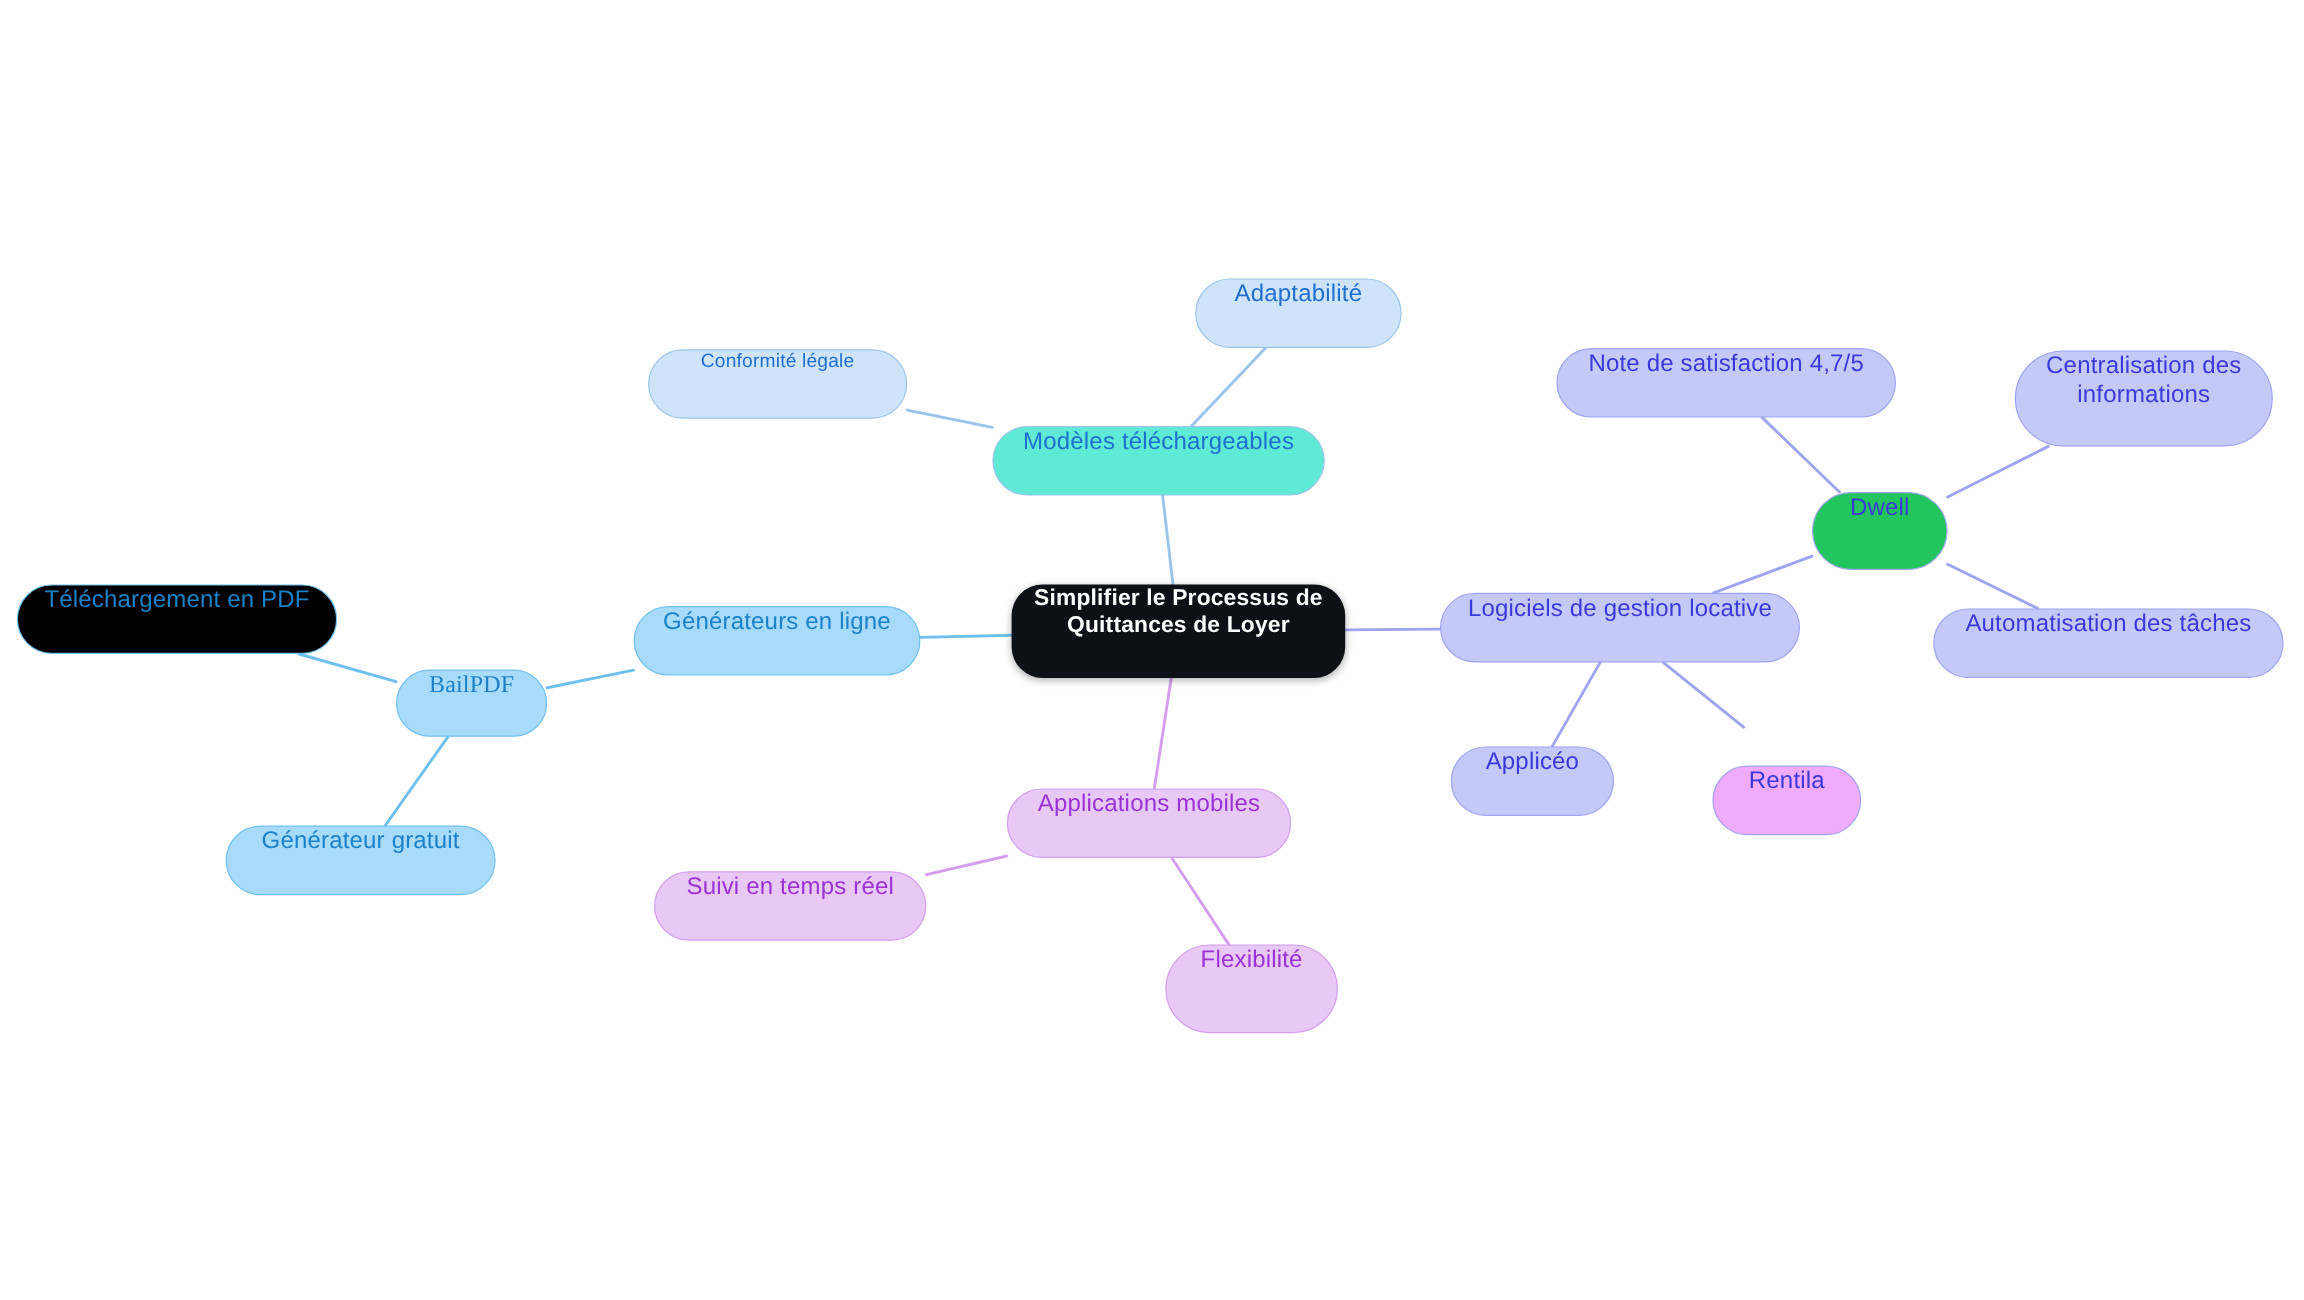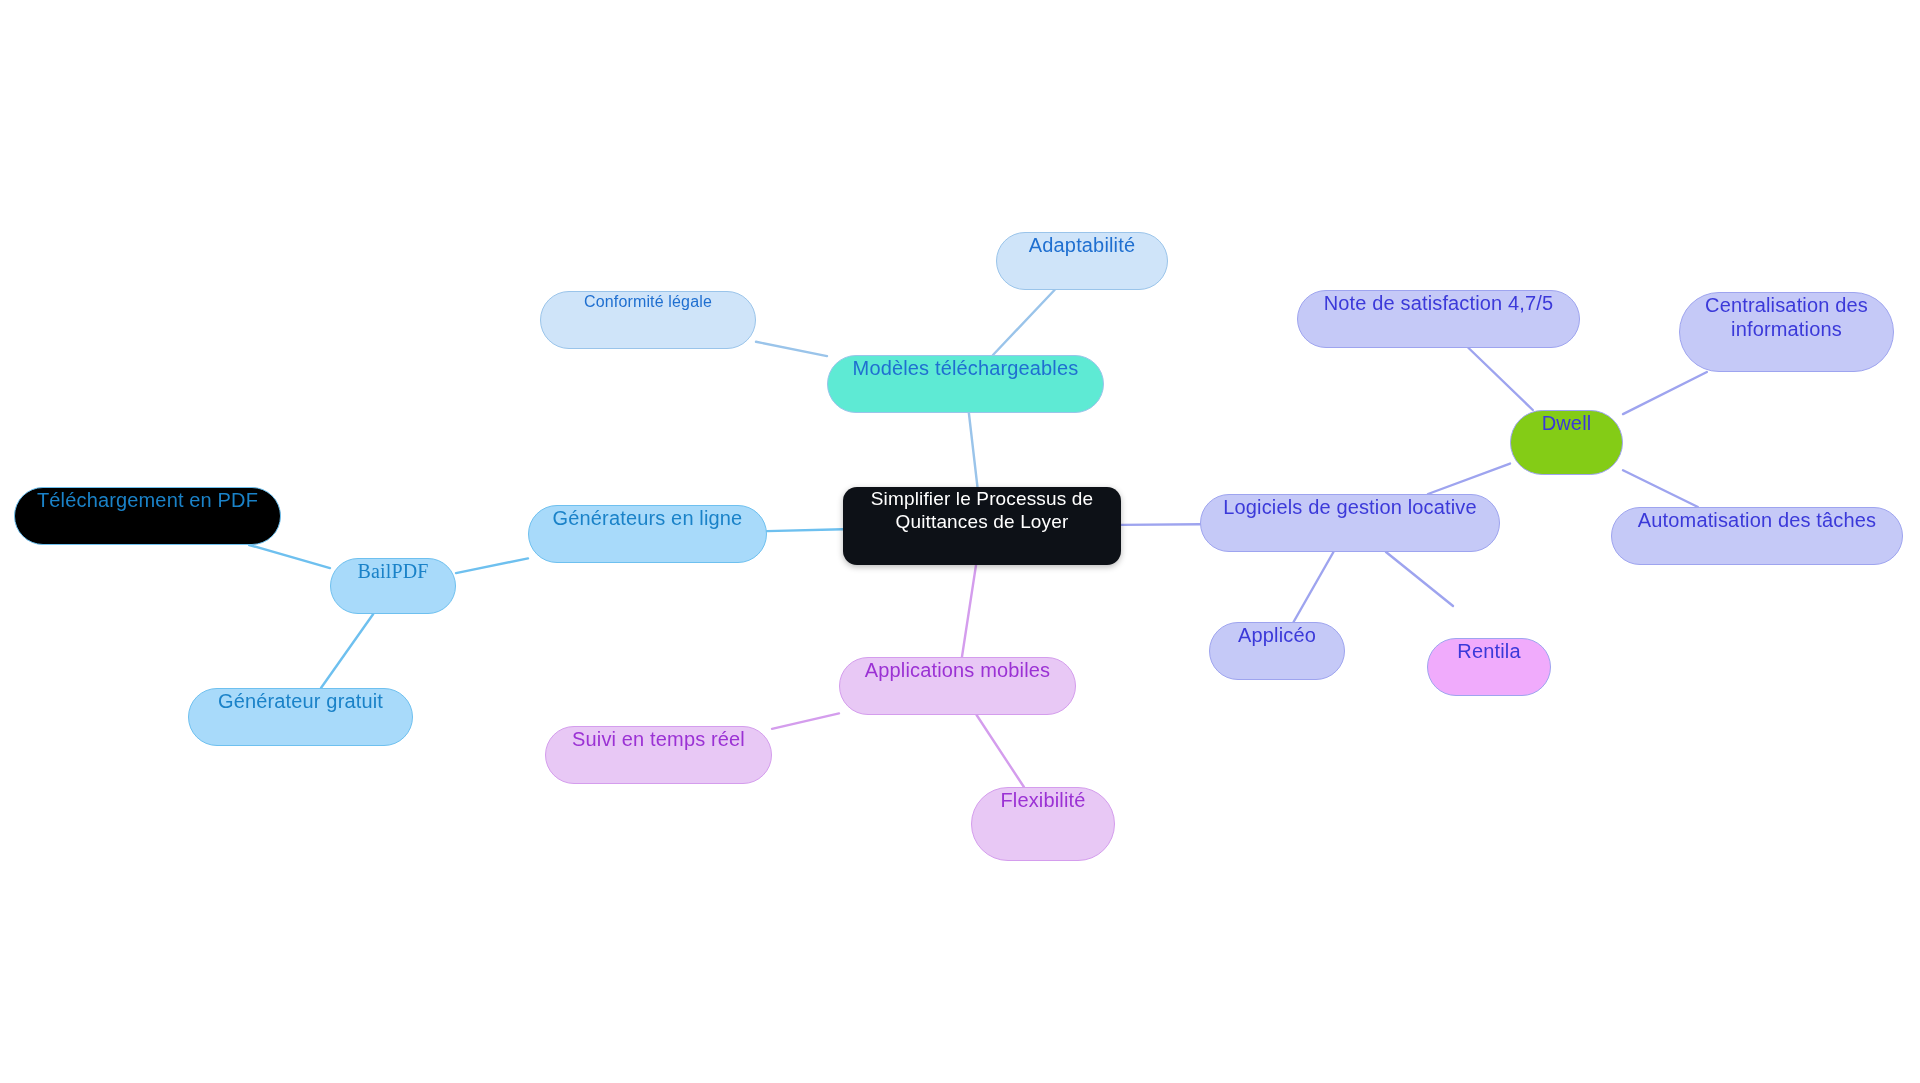--- a/index.html
+++ b/index.html
@@ -34,23 +34,24 @@
     text-align: center;
     border-style: solid;
     border-width: 1.5px;
     border-radius: 999px;
     line-height: 1.22;
     white-space: pre-line;
     padding: 0 14px;
     letter-spacing: 0.15px;
   }
   .node.root {
-    border-radius: 14px;
+    border-radius: 26px;
     border-width: 0;
     box-shadow: 0 2px 6px rgba(0,0,0,0.28);
+    font-weight: bold;
   }
 </style>
 </head>
 <body>
 
 <div id="mindmap-root">
   <svg id="edge-layer" viewBox="0 0 1920 1083" preserveAspectRatio="none">
       <line x1="843" y1="529.3243647234679" x2="767" y2="531.1420029895366" stroke="#6ec0ef" stroke-width="2.4" stroke-linecap="round"></line>
       <line x1="528" y1="558.4165029469548" x2="456" y2="573.1277013752456" stroke="#6ec0ef" stroke-width="2.4" stroke-linecap="round"></line>
       <line x1="330" y1="568.0366598778004" x2="249.20714285714286" y2="545" stroke="#6ec0ef" stroke-width="2.4" stroke-linecap="round"></line>
@@ -73,21 +74,21 @@
       <div class="node root" style="left: 843px; top: 487px; width: 278px; height: 78px; font-size: 19px; background: rgb(13, 17, 23); color: rgb(255, 255, 255);"><span>Simplifier le Processus de
 Quittances de Loyer</span></div>
       <div class="node" style="left: 528px; top: 505px; width: 239px; height: 58px; font-size: 20px; background: rgb(168, 218, 250); border-color: rgb(110, 192, 239); color: rgb(26, 130, 200);"><span>Générateurs en ligne</span></div>
       <div class="node" style="left: 330px; top: 558px; width: 126px; height: 56px; font-size: 20px; background: rgb(168, 218, 250); border-color: rgb(110, 192, 239); color: rgb(26, 130, 200); font-family: Liberation Serif, serif;"><span>BailPDF</span></div>
       <div class="node" style="left: 14px; top: 487px; width: 267px; height: 58px; font-size: 20px; background: #000000; border-color: rgb(110, 192, 239); color: rgb(26, 130, 200);"><span>Téléchargement en PDF</span></div>
       <div class="node" style="left: 188px; top: 688px; width: 225px; height: 58px; font-size: 20px; background: rgb(168, 218, 250); border-color: rgb(110, 192, 239); color: rgb(26, 130, 200);"><span>Générateur gratuit</span></div>
       <div class="node" style="left: 827px; top: 355px; width: 277px; height: 58px; font-size: 20px; background: #5eead4; border-color: rgb(154, 196, 234); color: rgb(31, 111, 208);"><span>Modèles téléchargeables</span></div>
       <div class="node" style="left: 540px; top: 291px; width: 216px; height: 58px; font-size: 16px; background: rgb(207, 228, 249); border-color: rgb(154, 196, 234); color: rgb(31, 111, 208);"><span>Conformité légale</span></div>
       <div class="node" style="left: 996px; top: 232px; width: 172px; height: 58px; font-size: 20px; background: rgb(207, 228, 249); border-color: rgb(154, 196, 234); color: rgb(31, 111, 208);"><span>Adaptabilité</span></div>
       <div class="node" style="left: 1200px; top: 494px; width: 300px; height: 58px; font-size: 20px; background: rgb(197, 201, 247); border-color: rgb(158, 164, 239); color: rgb(59, 57, 217);"><span>Logiciels de gestion locative</span></div>
-      <div class="node" style="left: 1510px; top: 410px; width: 113px; height: 65px; font-size: 20px; background: #84cc16; border-color: rgb(158, 164, 239); color: rgb(59, 57, 217);"><span>Dwell</span></div>
+      <div class="node" style="left: 1510px; top: 410px; width: 113px; height: 65px; font-size: 20px; background: #22c55e; border-color: rgb(158, 164, 239); color: rgb(59, 57, 217);"><span>Dwell</span></div>
       <div class="node" style="left: 1297px; top: 290px; width: 283px; height: 58px; font-size: 20px; background: rgb(197, 201, 247); border-color: rgb(158, 164, 239); color: rgb(59, 57, 217);"><span>Note de satisfaction 4,7/5</span></div>
       <div class="node" style="left: 1679px; top: 292px; width: 215px; height: 80px; font-size: 20px; background: rgb(197, 201, 247); border-color: rgb(158, 164, 239); color: rgb(59, 57, 217);"><span>Centralisation des
 informations</span></div>
       <div class="node" style="left: 1611px; top: 507px; width: 292px; height: 58px; font-size: 20px; background: rgb(197, 201, 247); border-color: rgb(158, 164, 239); color: rgb(59, 57, 217);"><span>Automatisation des tâches</span></div>
       <div class="node" style="left: 1209px; top: 622px; width: 136px; height: 58px; font-size: 20px; background: rgb(197, 201, 247); border-color: rgb(158, 164, 239); color: rgb(59, 57, 217);"><span>Applicéo</span></div>
       <div class="node" style="left: 1427px; top: 606px; width: 124px; height: 58px; font-size: 20px; background: #f0abfc; border-color: rgb(158, 164, 239); color: rgb(59, 57, 217); margin-top: 32px;"><span>Rentila</span></div>
       <div class="node" style="left: 839px; top: 657px; width: 237px; height: 58px; font-size: 20px; background: rgb(232, 200, 245); border-color: rgb(212, 157, 237); color: rgb(155, 50, 212);"><span>Applications mobiles</span></div>
       <div class="node" style="left: 545px; top: 726px; width: 227px; height: 58px; font-size: 20px; background: rgb(232, 200, 245); border-color: rgb(212, 157, 237); color: rgb(155, 50, 212);"><span>Suivi en temps réel</span></div>
       <div class="node" style="left: 971px; top: 787px; width: 144px; height: 74px; font-size: 20px; background: rgb(232, 200, 245); border-color: rgb(212, 157, 237); color: rgb(155, 50, 212);"><span>Flexibilité</span></div>
     </div>

